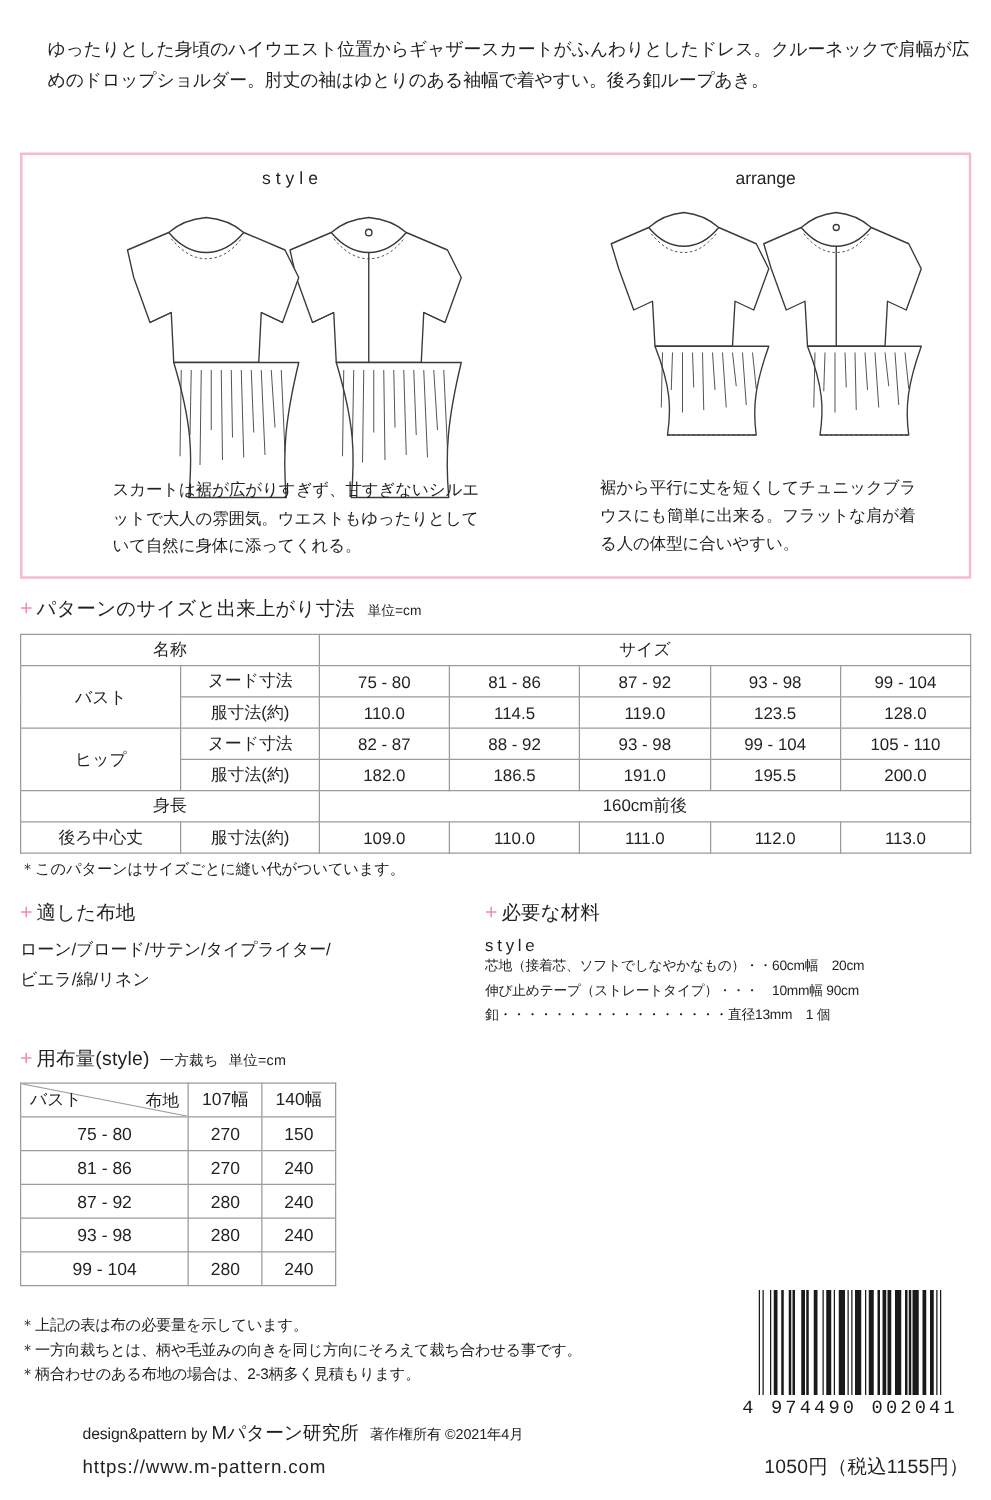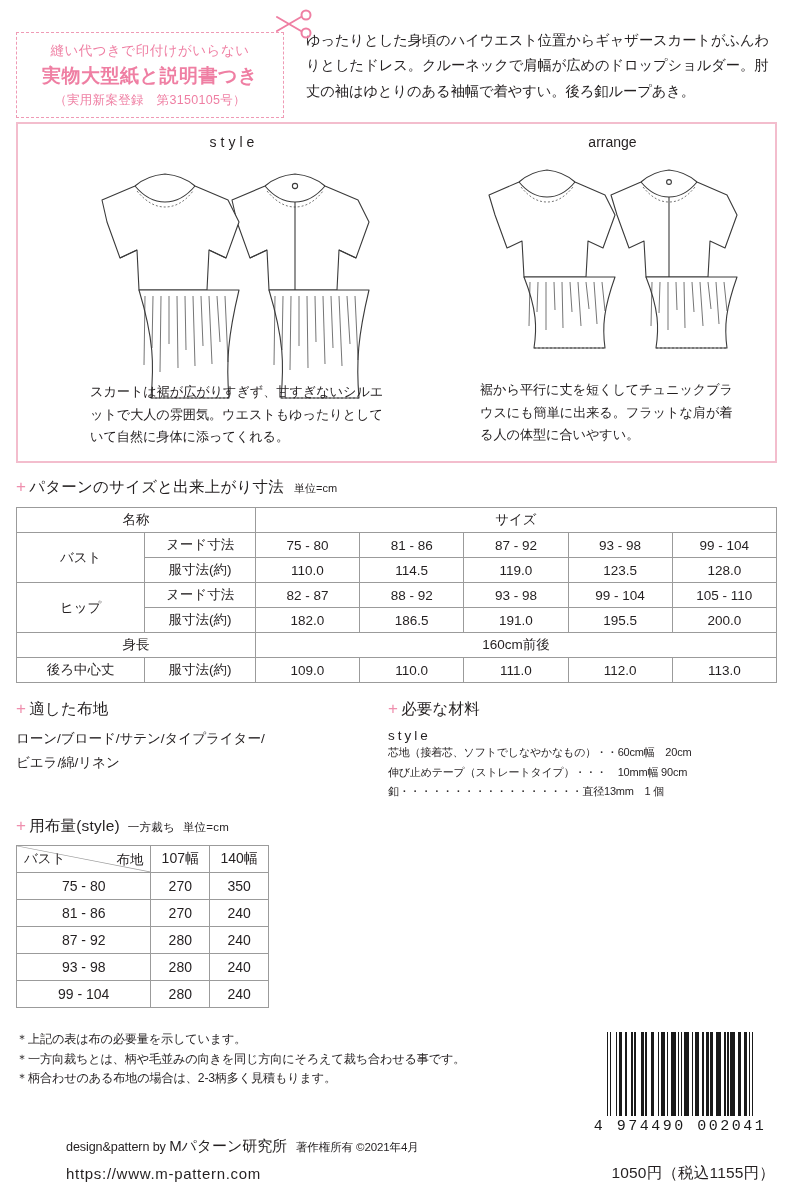--- a/index.html
+++ b/index.html
@@ -274,33 +274,20 @@
     bottom: 16px;
     font-size: 15.5px;
     letter-spacing: .2px;
   }
 </style>
 </head>
 <body>
 
 <div class="header">
 
-  <div class="cut-badge">
-    <svg class="scissors-icon" viewBox="0 0 44 30">
-      <g stroke="#ef7fa3" stroke-width="2" fill="none" stroke-linecap="round">
-        <line x1="6" y1="22" x2="30" y2="8"></line>
-        <line x1="6" y1="8" x2="30" y2="22"></line>
-        <circle cx="35" cy="6" r="4.5"></circle>
-        <circle cx="35" cy="24" r="4.5"></circle>
-      </g>
-    </svg>
-    <div class="line1">縫い代つきで印付けがいらない</div>
-    <div class="line2">実物大型紙と説明書つき</div>
-    <div class="line3">（実用新案登録　第3150105号）</div>
-  </div>
 
   <div class="intro">
     <p>ゆったりとした身頃のハイウエスト位置からギャザースカートがふんわりとしたドレス。クルーネックで肩幅が広めのドロップショルダー。肘丈の袖はゆとりのある袖幅で着やすい。後ろ釦ループあき。</p>
   </div>
 </div>
 
 <div class="illus-panel">
 
   <div class="illus-col style-col">
     <div class="illus-title spaced">style</div>
@@ -474,20 +461,21 @@
       <td class="sub">服寸法(約)</td>
       <td>109.0</td>
       <td>110.0</td>
       <td>111.0</td>
       <td>112.0</td>
       <td>113.0</td>
     </tr>
   </tbody>
     </table>
 
+  <div class="note">＊このパターンはサイズごとに縫い代がついています。</div>
 </div>
 
 <div class="mid">
 
   <div class="mid-left">
     <div class="sec-head">
       <span class="plus">+</span>
       <span>適した布地</span>
     </div>
     <div class="body-text">
@@ -527,21 +515,21 @@
         </svg>
         <span class="dg-top">布地</span>
         <span class="dg-bot">バスト</span>
       </td>
       <td class="wcol">107幅</td>
       <td class="wcol">140幅</td>
     </tr>
     <tr>
       <td>75 - 80</td>
       <td>270</td>
-      <td>350</td>
+      <td>150</td>
     </tr>
     <tr>
       <td>81 - 86</td>
       <td>270</td>
       <td>240</td>
     </tr>
     <tr>
       <td>87 - 92</td>
       <td>280</td>
       <td>240</td>

